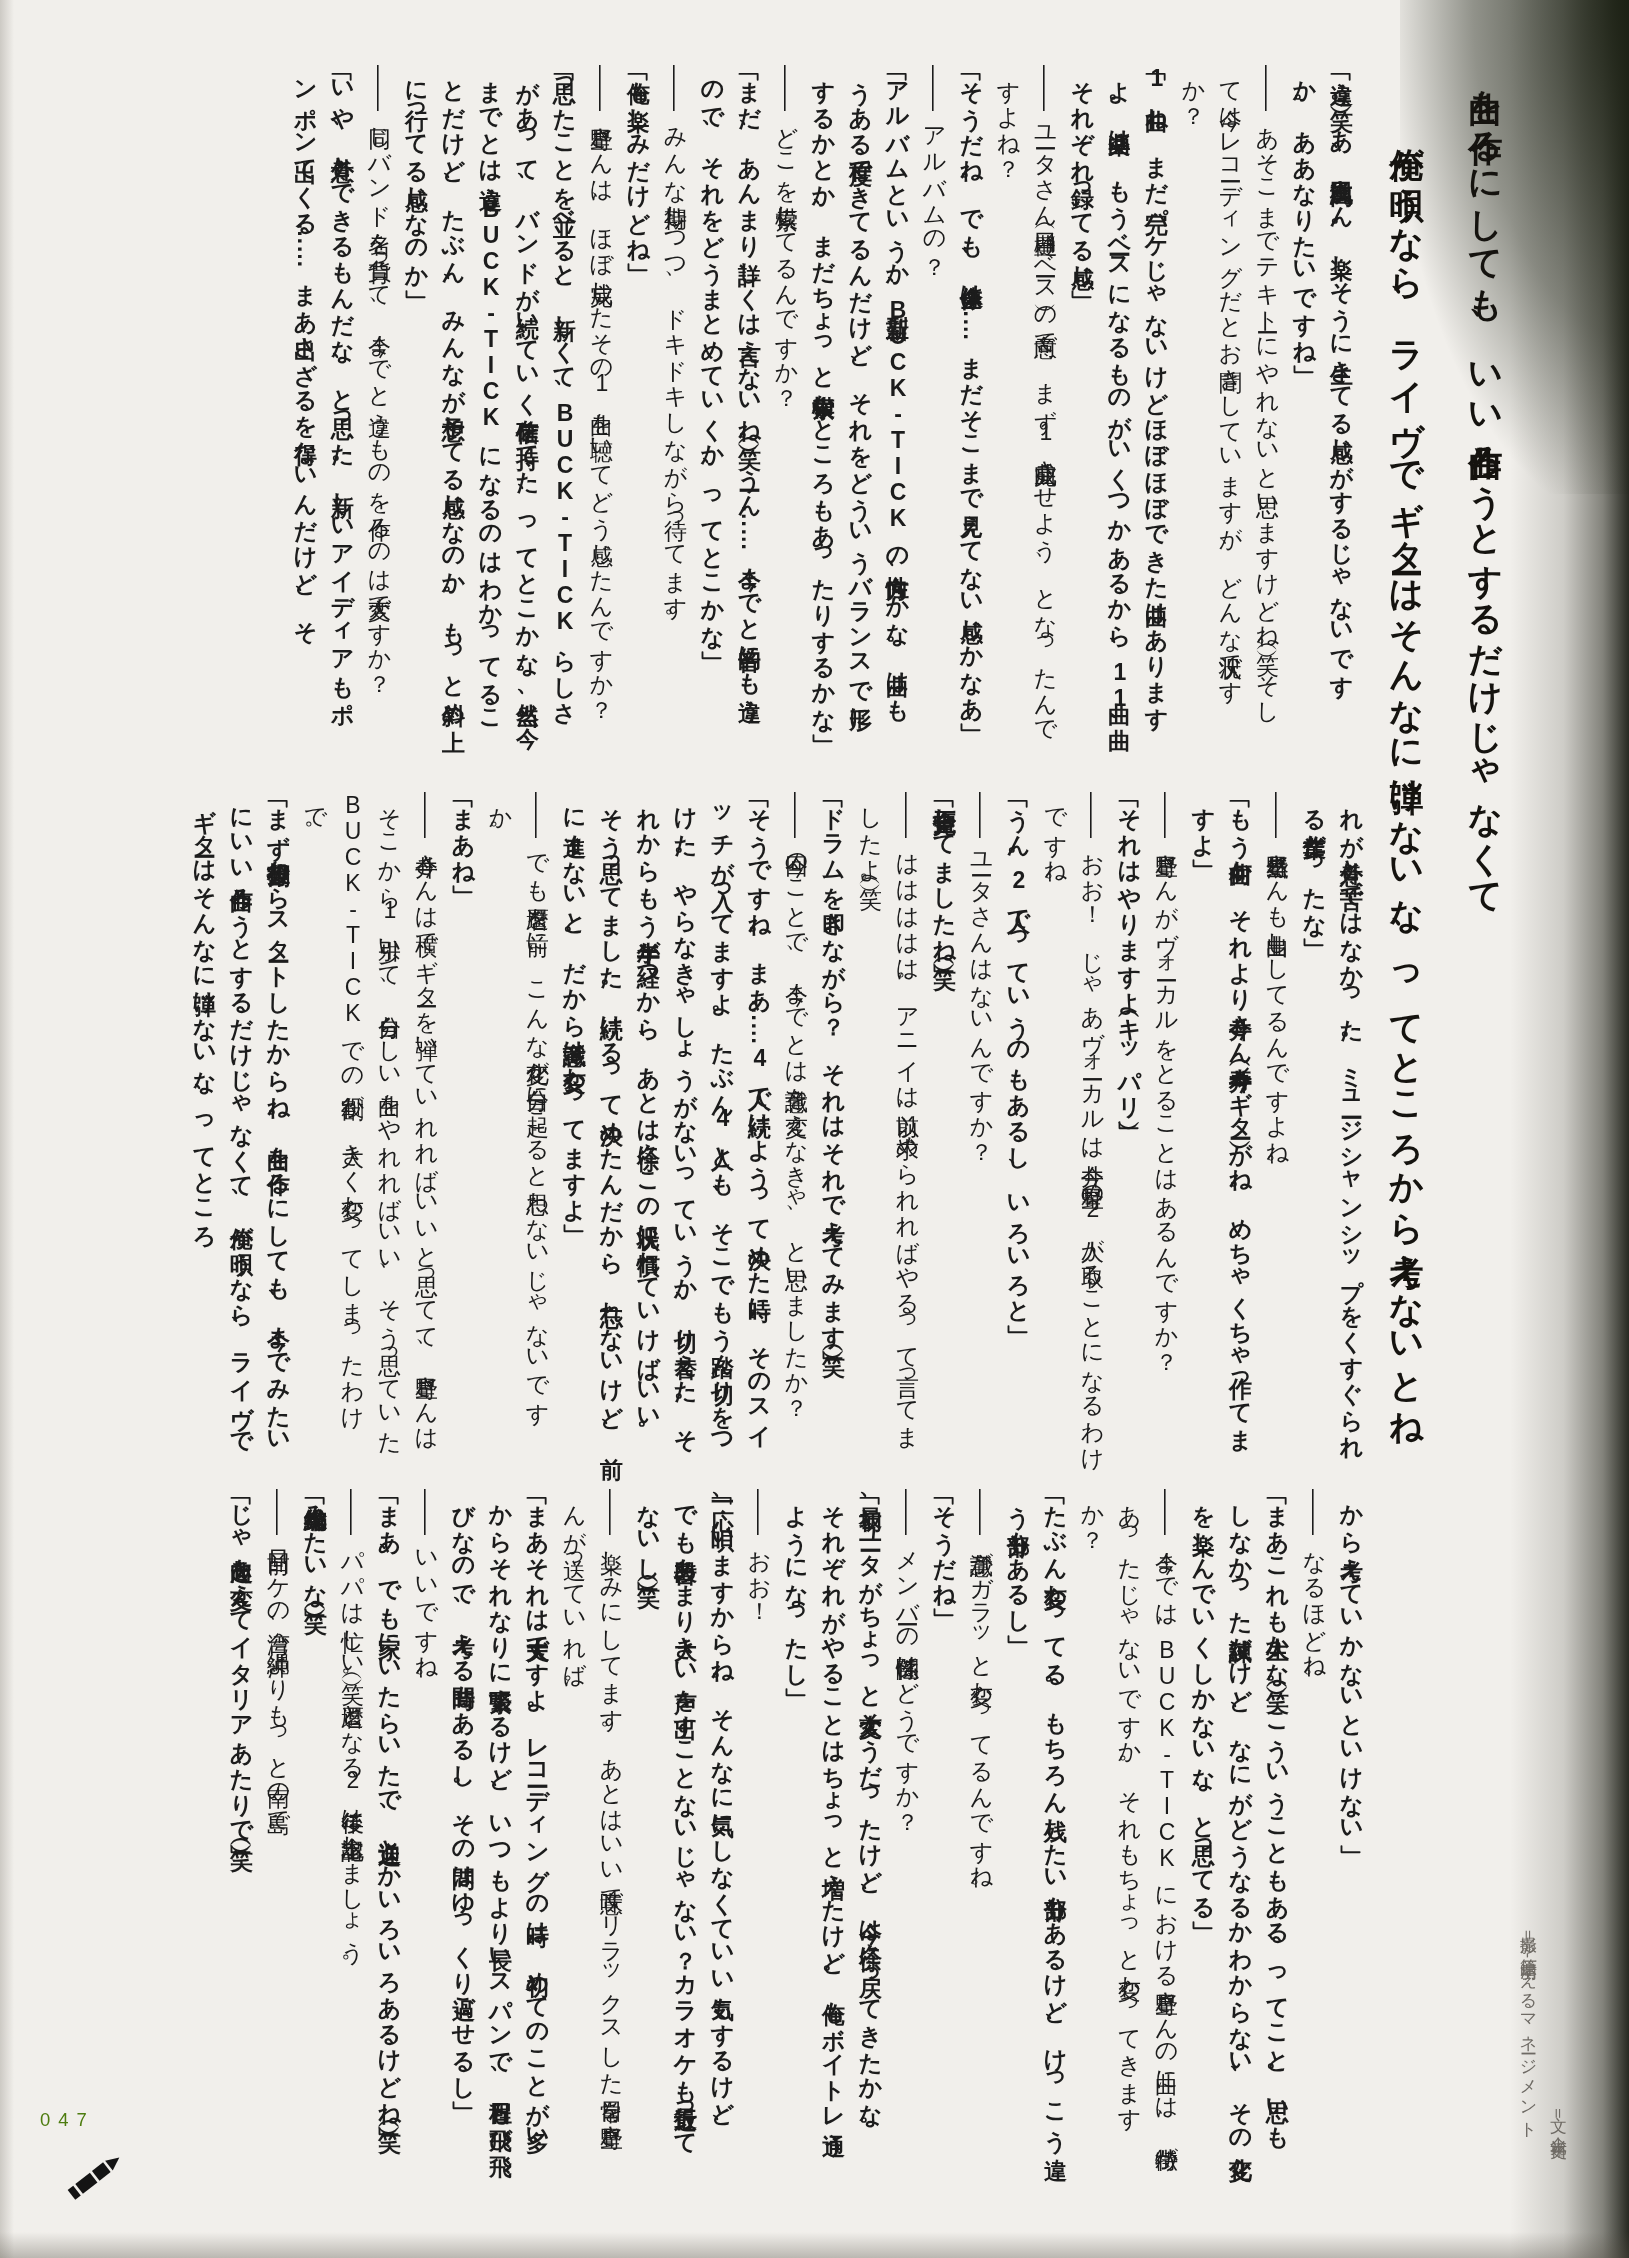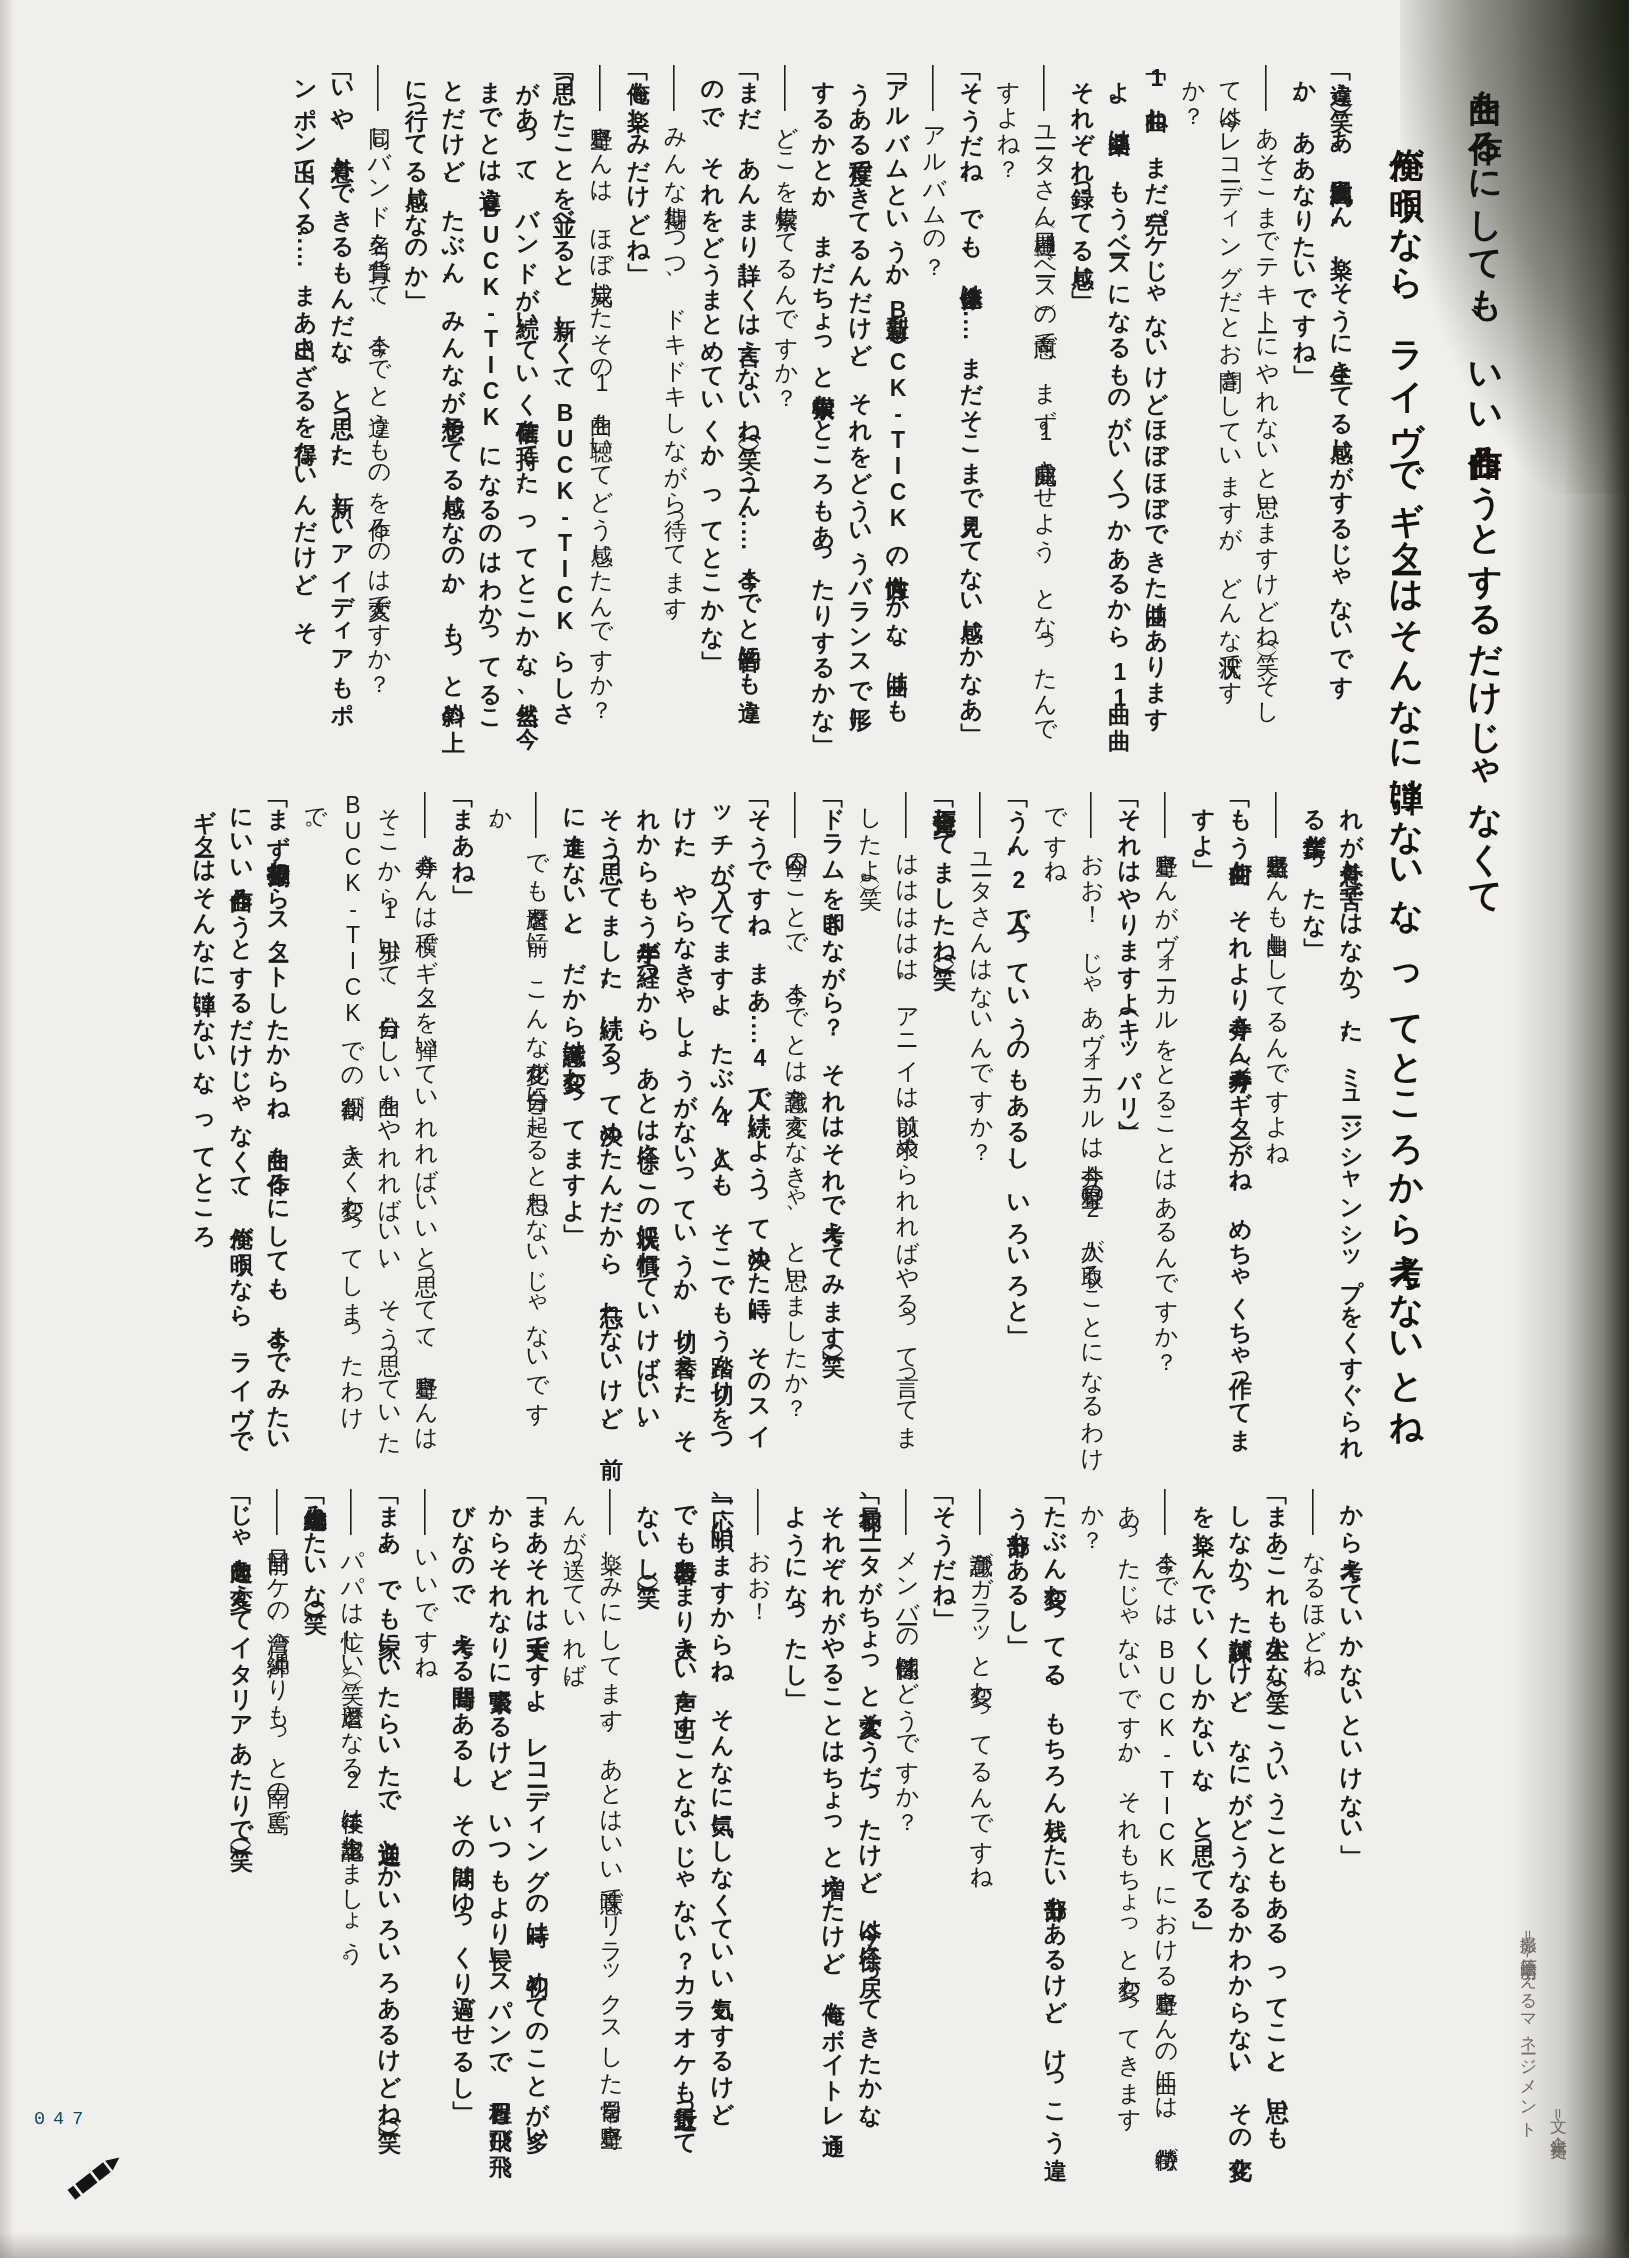--- a/index.html
+++ b/index.html
@@ -59,22 +59,22 @@
   .band3 { left:124px; top:1489px; width:1246px; height:669px; }
 
   .credits {
     position:absolute; left:1502px; top:1824px; width:71px; height:307px;
     font-size:17px; line-height:30px; letter-spacing:1.8px;
     color:#6e6a64; text-align:end;
   }
   .credits p { margin:0; }
 
   .page-num {
-    position:absolute; left:34px; top:2109px;
-    font-size:18.5px; letter-spacing:8px; color:#0c4a6e;font-family:Liberation Mono, monospace;
+    position:absolute; left:40px; top:2109px;
+    font-size:18.5px; letter-spacing:8px; color:#4d7c0f;
   }
   .pencil { position:absolute; left:49px; top:2135px; width:81px; height:81px; }
 </style>
 </head>
 <body>
 
 <div class="page">
 
   <div class="edge-shade"></div>
   <div class="corner-shade"></div>

